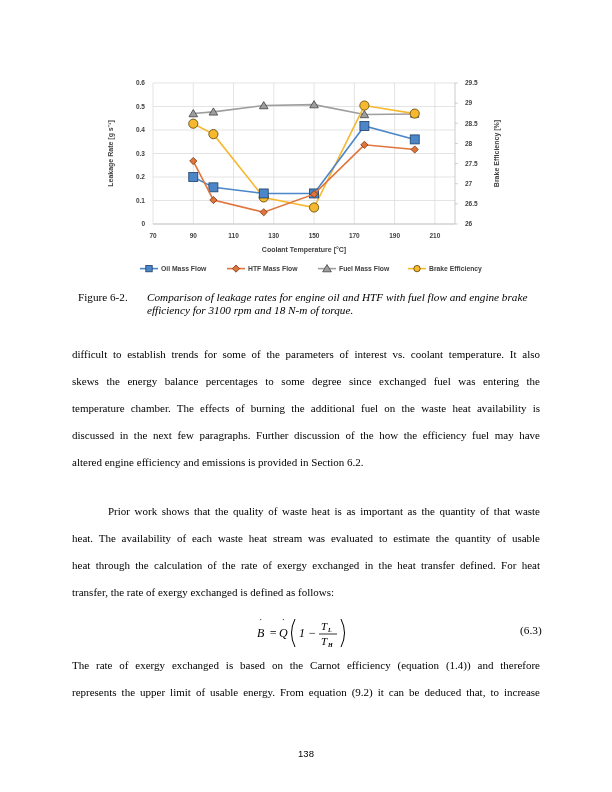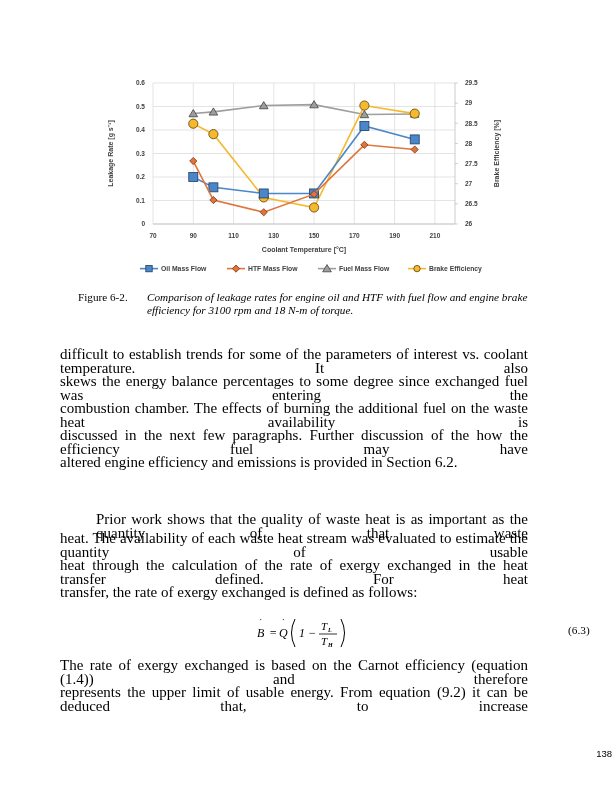--- a/index.html
+++ b/index.html
@@ -2,26 +2,26 @@
 <html><head>
 <meta charset="utf-8">
 <style>
   html, body { margin: 0; padding: 0; background: #ffffff; }
   body { width: 612px; height: 792px; position: relative; overflow: hidden; font-family: "Liberation Serif", serif; color: #000; }
   .chart-wrap { position: absolute; left: 90px; top: 72px; width: 440px; height: 210px; }
   .chart-svg { position: absolute; left: 0; top: 0; }
   .caption { position: absolute; left: 78px; top: 291px; width: 470px; font-size: 11.2px; line-height: 13px; }
   .caption .fig-label { position: absolute; left: 0; top: 0; }
   .caption .fig-text { position: absolute; left: 69px; top: 0; width: 400px; font-style: italic; }
-  .line { position: absolute; left: 60px; width: 468px; font-size: 15px; line-height: 14px; white-space: nowrap; }
+  .line { position: absolute; left: 72px; width: 468px; font-size: 11px; line-height: 14px; white-space: nowrap; }
   .line.justify { text-align: justify; text-align-last: justify; white-space: normal; }
-  .line.indent { padding-left: 36px; width: 432px; margin-top: 8px; }
+  .line.indent { padding-left: 36px; width: 432px; }
   .equation { position: absolute; left: 255px; top: 615px; font-size: 11.5px; font-style: italic; }
-  .eq-num { position: absolute; left: 520px; top: 624px; font-size: 11.3px; margin-left: 48px; }
-  .page-num { position: absolute; left: 0; width: 612px; top: 748px; text-align: right; font-family: "Liberation Sans", sans-serif; font-size: 9.5px; }
+  .eq-num { position: absolute; left: 520px; top: 624px; font-size: 11.3px; }
+  .page-num { position: absolute; left: 0; width: 612px; top: 748px; text-align: center; font-family: "Liberation Sans", sans-serif; font-size: 9.5px; }
   .tick { font-family: "Liberation Sans", sans-serif; font-size: 6.5px; font-weight: bold; fill: #404040; }
   .axis-title { font-family: "Liberation Sans", sans-serif; font-size: 7px; font-weight: bold; fill: #404040; }
   .legend-text { font-family: "Liberation Sans", sans-serif; font-size: 6.8px; font-weight: bold; fill: #404040; }
 </style>
 </head>
 <body>
 
 <div class="chart-wrap">
   <svg class="chart-svg" id="chart" width="440" height="210">
       <line x1="63" x2="365" y1="152" y2="152" stroke="#d9d9d9" stroke-width="0.7"></line>
@@ -119,21 +119,21 @@
 </div>
 
 <div class="caption">
   <span class="fig-label">Figure 6-2.</span>
   <span class="fig-text">Comparison of leakage rates for engine oil and HTF with fuel flow and engine brake efficiency for 3100 rpm and 18 N-m of torque.</span>
 </div>
 
 <div>
   <div class="line justify" style="top:347px">difficult to establish trends for some of the parameters of interest vs. coolant temperature. It also</div>
   <div class="line justify" style="top:374px">skews the energy balance percentages to some degree since exchanged fuel was entering the</div>
-  <div class="line justify" style="top:401px">combustion chamber. The effects of burning the additional fuel on the waste heat availability is</div>
+  <div class="line justify" style="top:401px">temperature chamber. The effects of burning the additional fuel on the waste heat availability is</div>
   <div class="line justify" style="top:428px">discussed in the next few paragraphs. Further discussion of the how the efficiency fuel may have</div>
   <div class="line" style="top:455px">altered engine efficiency and emissions is provided in Section 6.2.</div>
 </div>
 
 <div>
   <div class="line justify indent" style="top:504px">Prior work shows that the quality of waste heat is as important as the quantity of that waste</div>
   <div class="line justify" style="top:531px">heat. The availability of each waste heat stream was evaluated to estimate the quantity of usable</div>
   <div class="line justify" style="top:558px">heat through the calculation of the rate of exergy exchanged in the heat transfer defined. For heat</div>
   <div class="line" style="top:585px">transfer, the rate of exergy exchanged is defined as follows:</div>
 </div>

